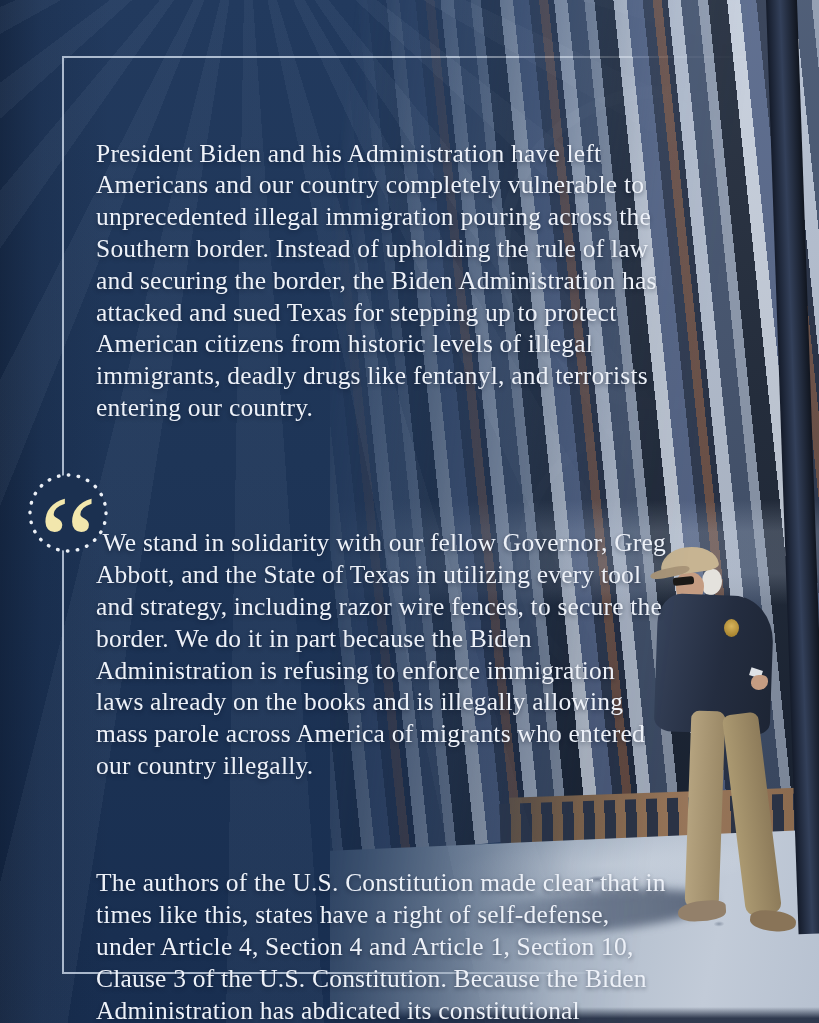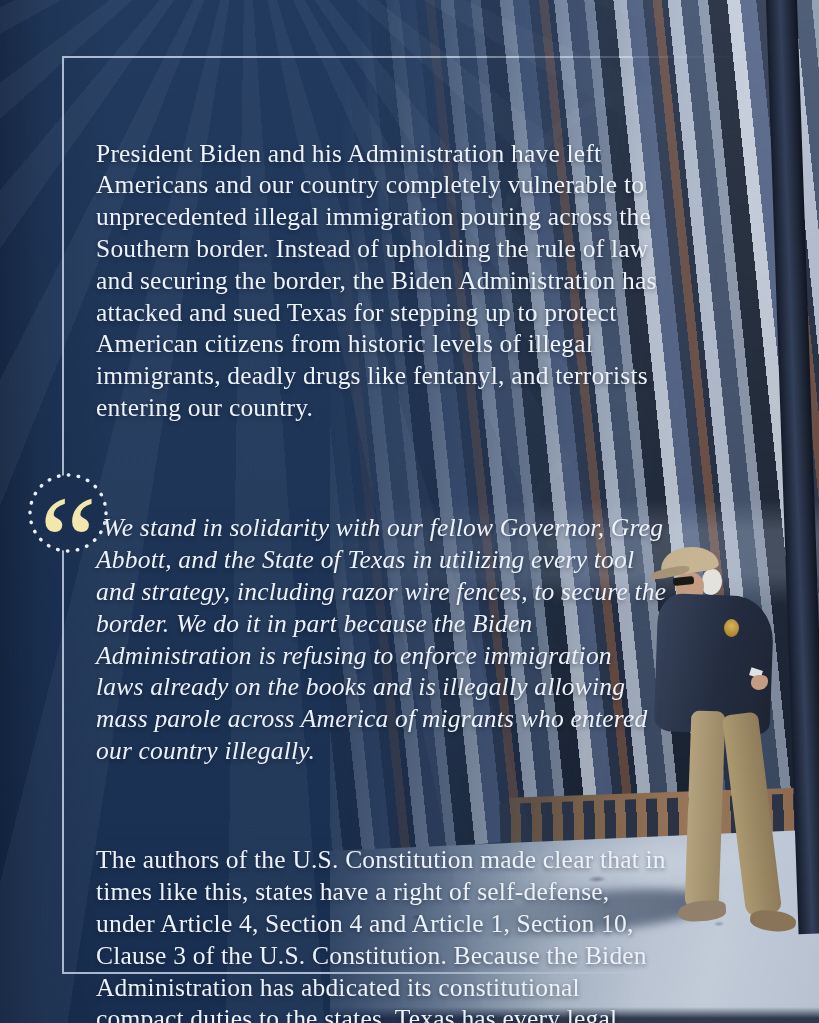--- a/index.html
+++ b/index.html
@@ -141,22 +141,22 @@
 
   
   .text{
     left:96px; top:74px; width:620px; z-index:6;
     color:#edf1f8; font-size:25.5px; line-height:31.8px;
     letter-spacing:0.2px; white-space:pre;
     text-shadow:0 2px 4px rgba(8,18,38,0.45);
   }
   .text{position:absolute;}
   .para{position:static; display:block;}
-  .para.p1{margin-bottom:25px;}
-  .para.p2{margin-bottom:14px;font-style:italic;}
+  .para.p1{margin-bottom:40px;}
+  .para.p2{margin-bottom:22px;}
 </style>
 </head>
 <body>
 
 <div class="canvas">
 
   <div class="bg"></div>
   <div class="rays"></div>
   <div class="watermark1"></div>
   <div class="watermark2"></div>

